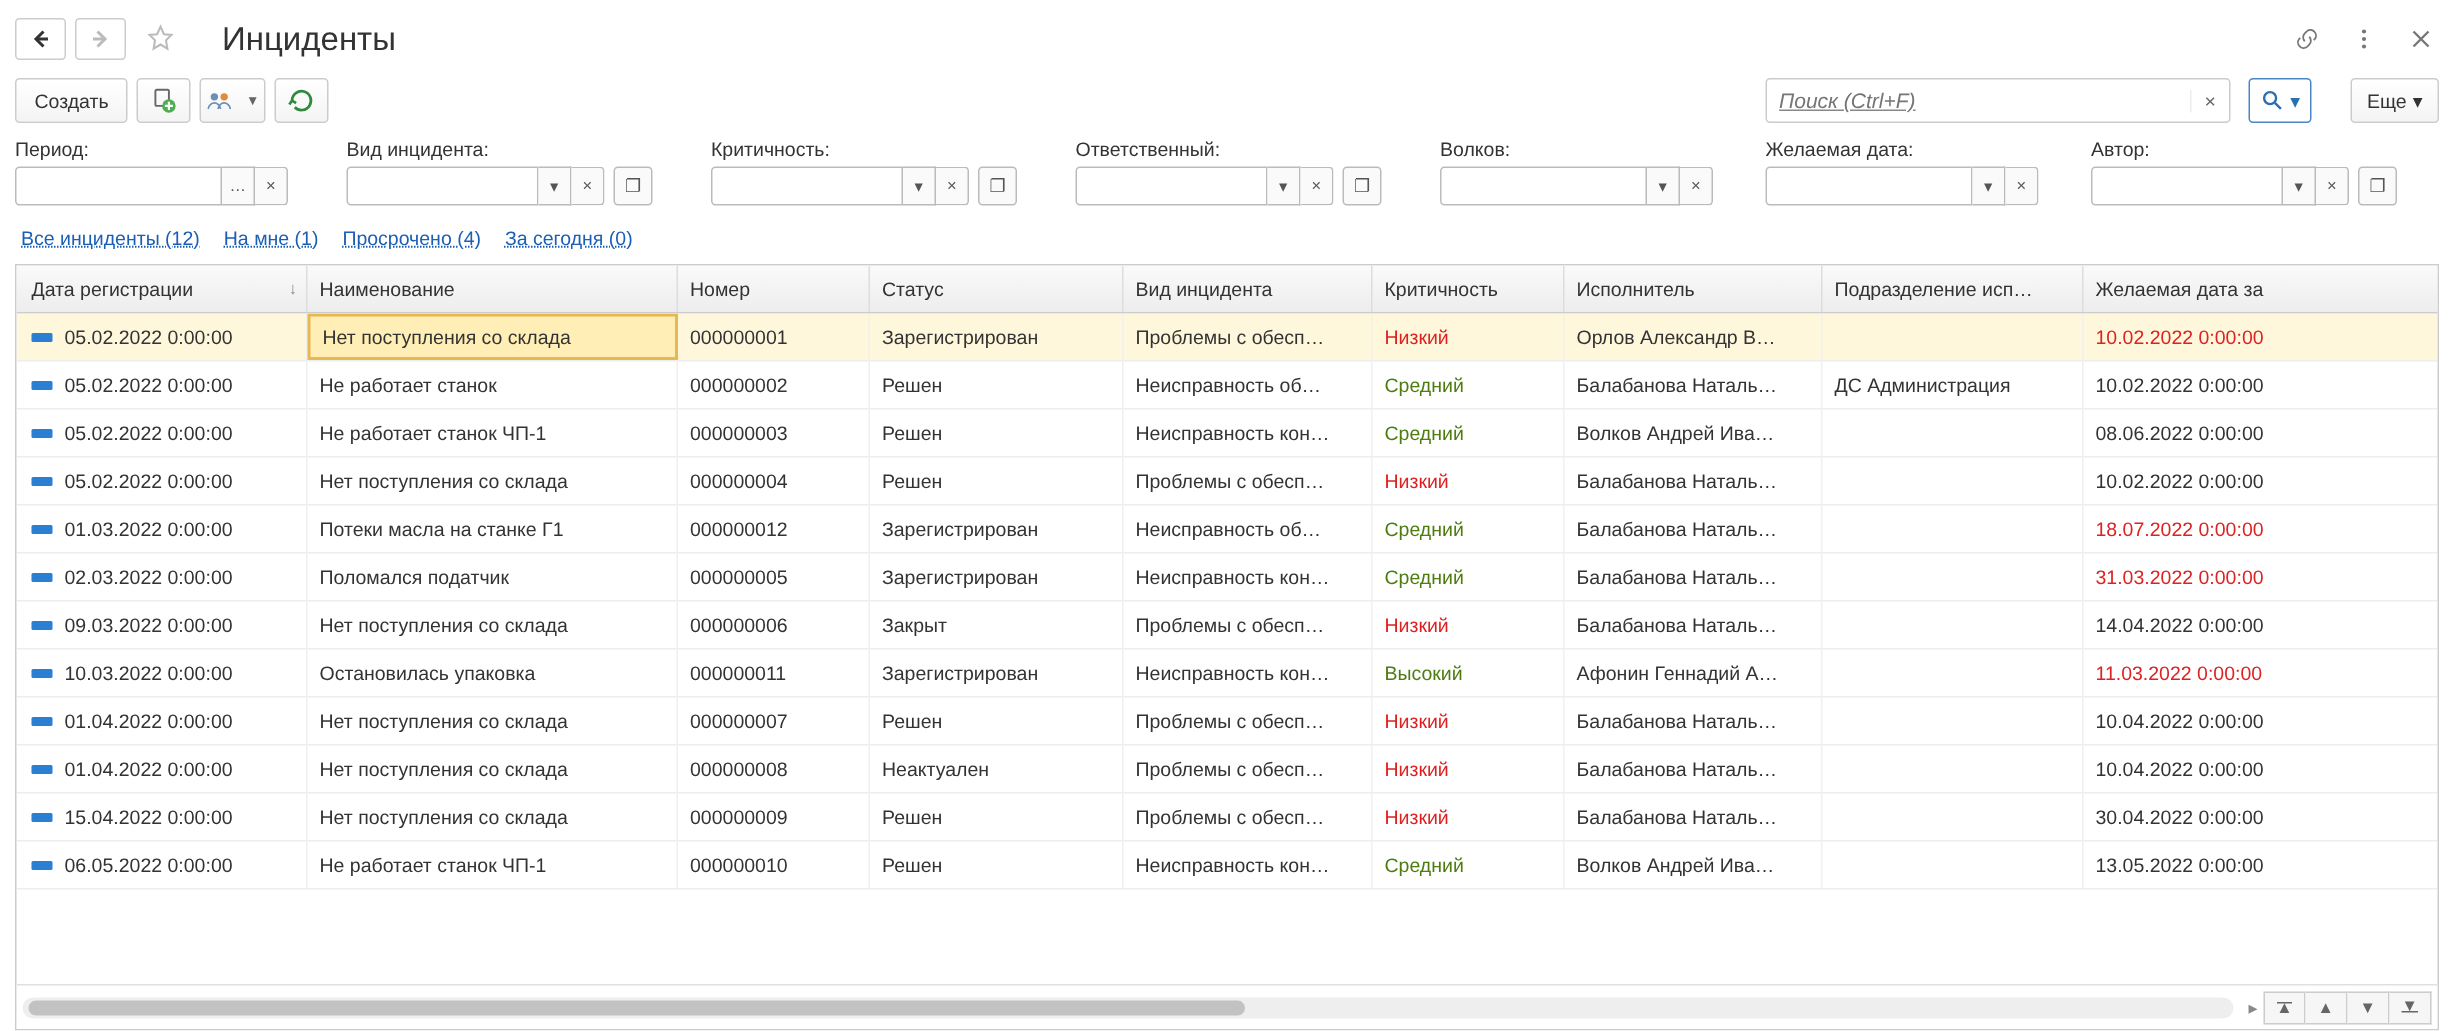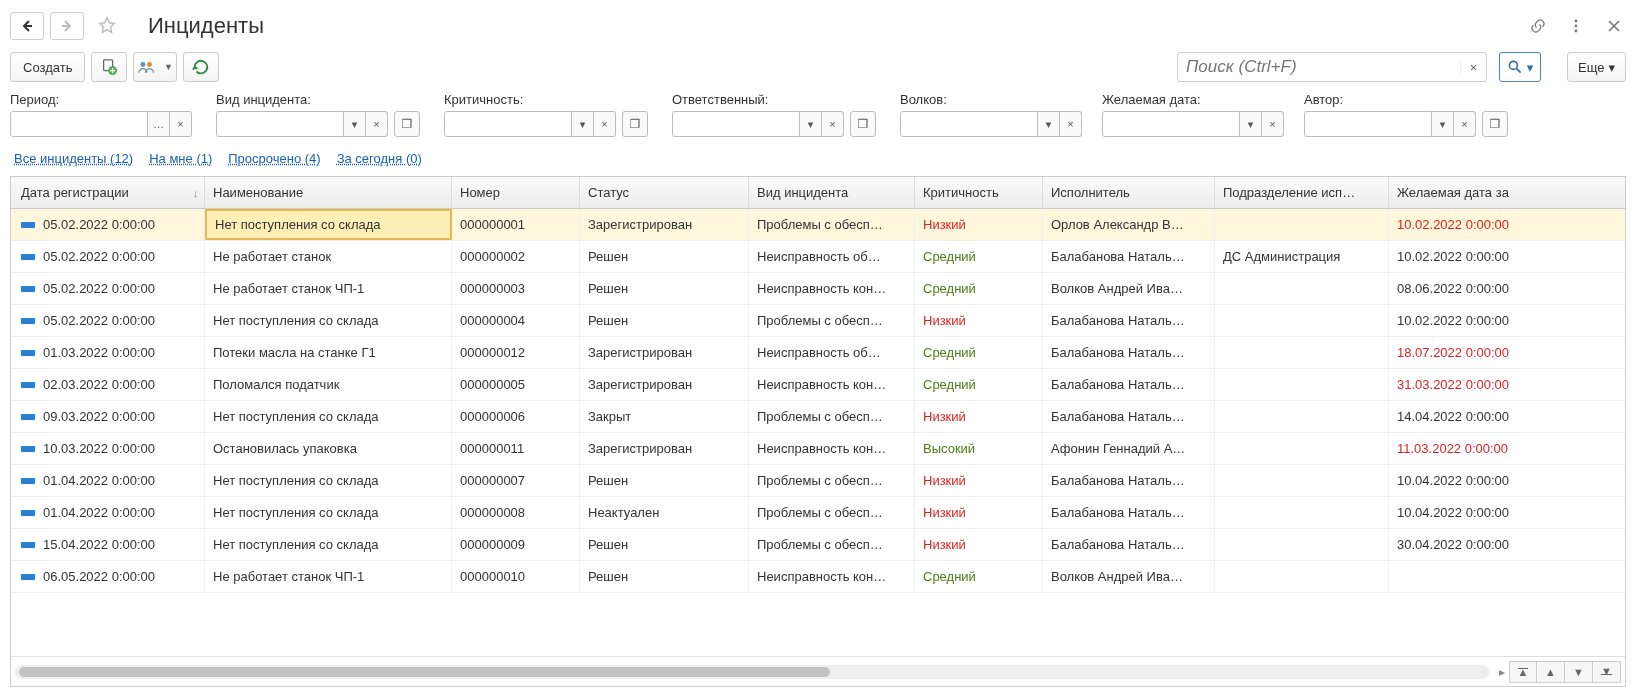--- a/index.html
+++ b/index.html
@@ -32,35 +32,35 @@
     border-radius: 3px; padding: 0 12px; display:flex; align-items:center; gap:4px; cursor:pointer;
   }
   .btn.icon-only { padding: 0; width: 36px; justify-content: center; }
   .btn .caret { font-size:9px; color:#666; margin-left:4px;}
   .toolbar-spacer { flex:1; }
   .searchbox {
     display:flex; align-items:center; border:1px solid #ccc; border-radius:3px; height:30px; width: 310px;
     background:#fff;
   }
   .searchbox input {
-    border:none; outline:none; flex:1; padding:0 8px; font-size:17px; height:28px; background:transparent;
-    font-style: italic; color:#888;
+    border:none; outline:none; flex:1; padding:0 8px; font-size:14px; height:28px; background:transparent;
+    font-style: italic; color:#888;text-decoration:underline;
   }
   .searchbox .clear { width:26px; text-align:center; color:#666; cursor:pointer; border-left:1px solid #eee;}
   .search-btn {
     width:42px; height:30px; border:1px solid #4a86c5; background:#fff; border-radius:3px;
     display:flex; align-items:center; justify-content:center; cursor:pointer; margin-left:6px;
   }
   .more-btn {
     height:30px; border:1px solid #ccc; background:linear-gradient(#fff,#f4f4f4); border-radius:3px;
     padding:0 10px; display:flex; align-items:center; gap:4px; cursor:pointer; margin-left:20px;
   }
 
   
-  .filters { display:flex; gap:6px; padding: 4px 0 8px 0; }
+  .filters { display:flex; gap:21px; padding: 4px 0 8px 0; }
   .filter-group { display:flex; flex-direction:column; gap:4px; }
   .filter-label { font-size:13px; color:#333; }
   .filter-ctrl { display:flex; height:26px; }
   .filter-input {
     border:1px solid #bbb; border-radius:3px 0 0 3px; height:26px; background:#fff; outline:none;
     padding:0 6px; font-size:13px;
   }
   .filter-addon {
     border:1px solid #bbb; border-left:none; width:22px; display:flex; align-items:center; justify-content:center;
     font-size:11px; color:#555; cursor:pointer; background:#fafafa;
@@ -430,20 +430,21 @@
         </div>
         <div class="tr">
           <div class="td c-date"><span class="row-icon"></span>06.05.2022 0:00:00</div>
           <div class="td c-name name">Не работает станок ЧП-1</div>
           <div class="td c-num">000000010</div>
           <div class="td c-status">Решен</div>
           <div class="td c-type">Неисправность кон…</div>
           <div class="td c-crit crit-mid">Средний</div>
           <div class="td c-exec">Волков Андрей Ива…</div>
           <div class="td c-unit"></div>
+          <div class="td c-due " style="border-right:none;">13.05.2022 0:00:00</div>
         </div>
       </div>
     <div class="footer">
       <div class="hscroll">
         <div class="thumb"></div>
         <div class="arrow-right">▸</div>
       </div>
       <div class="nav-small">
         <div class="nb">
             <span style="border-top:1.5px solid #666;line-height:6px;">▲</span>

